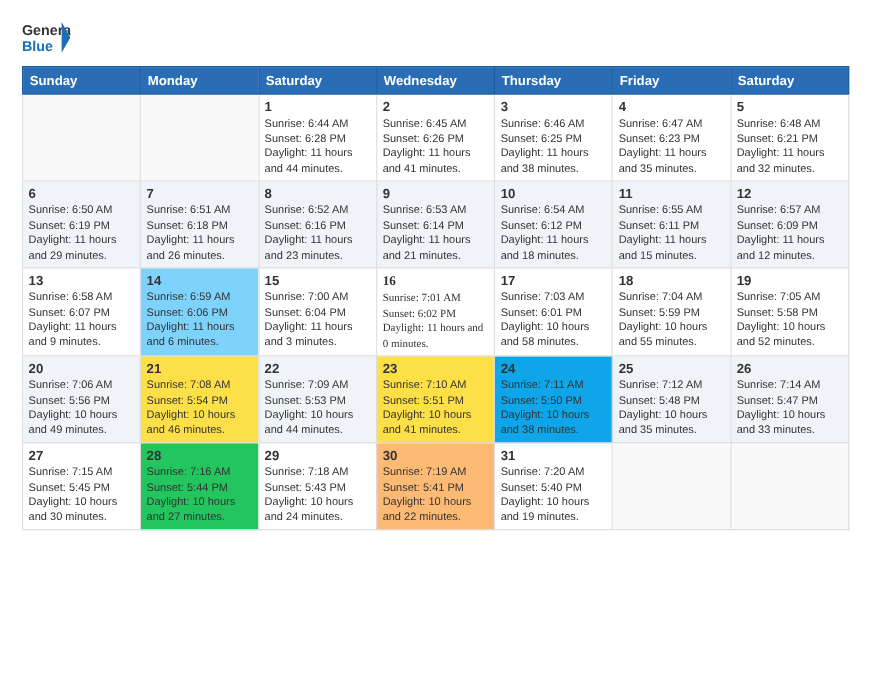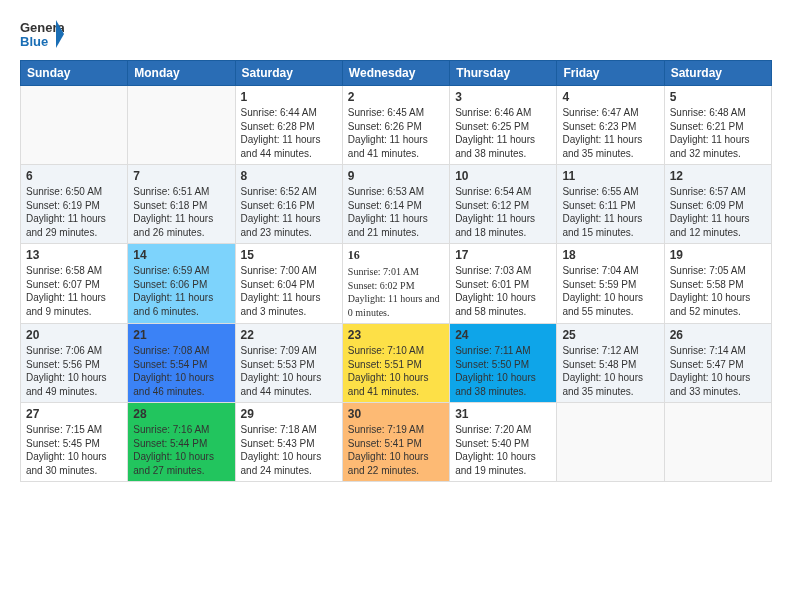--- a/index.html
+++ b/index.html
@@ -197,21 +197,21 @@
           <td style="background: rgb(255, 255, 255);">
             <span class="day-number">19</span>
             <div class="cell-content">Sunrise: 7:05 AM<br>Sunset: 5:58 PM<br>Daylight: 10 hours and 52 minutes.</div>
           </td>
         </tr>
         <tr>
           <td style="background: rgb(240, 244, 248); margin-left: 20px;">
             <span class="day-number">20</span>
             <div class="cell-content">Sunrise: 7:06 AM<br>Sunset: 5:56 PM<br>Daylight: 10 hours and 49 minutes.</div>
           </td>
-          <td style="background: #3b82f6;">
+          <td style="background: #fde047;">
             <span class="day-number">21</span>
             <div class="cell-content">Sunrise: 7:08 AM<br>Sunset: 5:54 PM<br>Daylight: 10 hours and 46 minutes.</div>
           </td>
           <td style="background: rgb(240, 244, 248);">
             <span class="day-number">22</span>
             <div class="cell-content">Sunrise: 7:09 AM<br>Sunset: 5:53 PM<br>Daylight: 10 hours and 44 minutes.</div>
           </td>
           <td style="background: #fde047;">
             <span class="day-number">23</span>
             <div class="cell-content">Sunrise: 7:10 AM<br>Sunset: 5:51 PM<br>Daylight: 10 hours and 41 minutes.</div>

